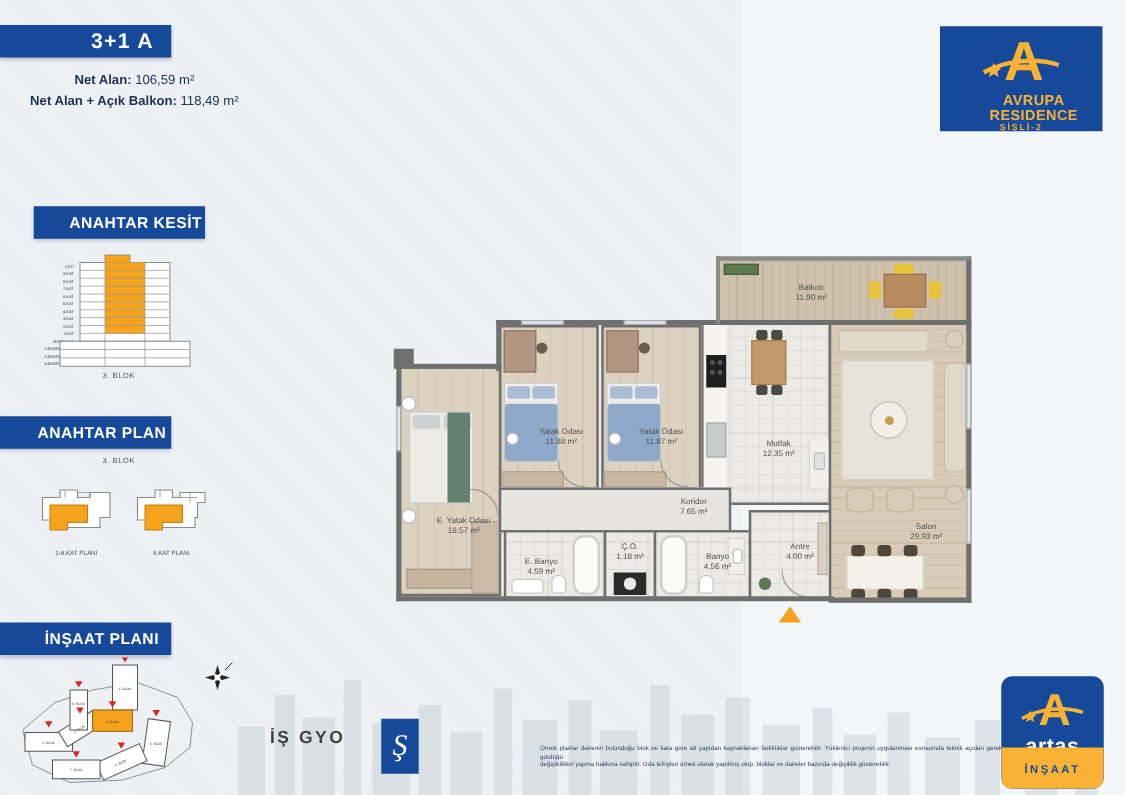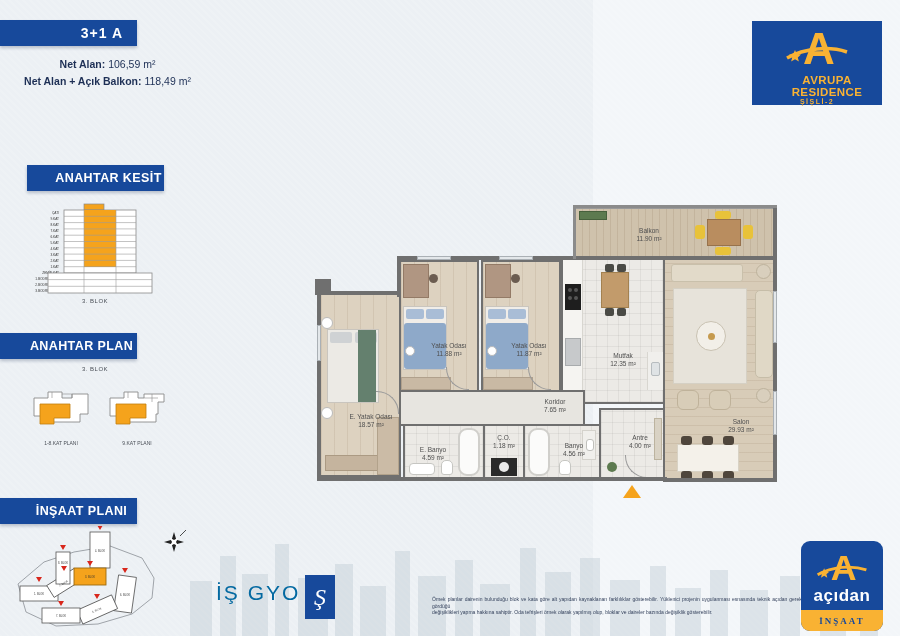--- a/index.html
+++ b/index.html
@@ -7,21 +7,21 @@
   #page{position:relative;width:900px;height:636px;background:#ecf0f4;overflow:hidden;}
   .bg-right{position:absolute;left:593px;top:0;width:307px;height:636px;background:#f3f6f9;}
   .bg-texture{position:absolute;inset:0;background-image:repeating-linear-gradient(45deg,rgba(255,255,255,.35) 0 2px,transparent 2px 5px);opacity:.35;pointer-events:none;}
   
   #skyline{position:absolute;left:180px;right:0;top:538px;bottom:0;overflow:hidden;}
   .sk{position:absolute;bottom:0;background:#c2cbd4;opacity:.45;}
   
   .hdr{position:absolute;left:0;width:137px;height:26px;background:#17499b;color:#fff;font-weight:bold;
        font-size:12.5px;display:flex;align-items:center;justify-content:center;letter-spacing:.4px;
        box-shadow:0 2px 3px rgba(20,40,80,.25);padding-left:26px;box-sizing:border-box;}
-  #unit-box{top:20px;font-size:14px;justify-content:flex-end;padding-right:14px;letter-spacing:1px;}
+  #unit-box{top:20px;font-size:17px;justify-content:flex-end;padding-right:14px;letter-spacing:1px;}
   
   #stats{position:absolute;left:0;top:56px;width:215px;text-align:center;color:#1d2f55;font-size:10.5px;line-height:17px;}
   #stats b{font-weight:bold;}
   .caption{position:absolute;color:#4a4f57;font-size:6px;letter-spacing:.5px;text-align:center;}
   .mini-label{position:absolute;color:#4a4f57;font-size:5px;text-align:center;}
   
   #plan{position:absolute;left:315px;top:195px;width:470px;height:300px;}
   .room{position:absolute;border:2px solid #6f6f6f;box-sizing:border-box;}
   .tile{background:#eceae6;background-image:repeating-linear-gradient(0deg,rgba(0,0,0,.05) 0 1px,transparent 1px 11px),repeating-linear-gradient(90deg,rgba(0,0,0,.05) 0 1px,transparent 1px 11px);}
   .wood{background:#ddd2c0;background-image:repeating-linear-gradient(90deg,rgba(110,80,50,.10) 0 1px,transparent 1px 13px);}
@@ -31,23 +31,23 @@
   .wall{position:absolute;background:#6f6f6f;z-index:3;}
   .win{position:absolute;background:#e3e7ea;border:1px solid #aab0b5;box-sizing:border-box;z-index:4;}
   .f{position:absolute;box-sizing:border-box;}
   .arc{position:absolute;width:22px;height:22px;border-left:1px solid #9a9a9a;border-bottom:1px solid #9a9a9a;border-radius:0 0 0 22px;}
   
   #logo-avrupa{position:absolute;left:752px;top:21px;width:130px;height:84px;background:#17499b;text-align:center;}
   #logo-avrupa .nm{color:#f9b233;font-weight:bold;font-size:11.5px;letter-spacing:.4px;margin-top:1px;padding-left:20px;}
   #logo-avrupa .sb{color:#f9b233;font-weight:bold;font-size:7px;letter-spacing:1.5px;}
   #logo-artas{position:absolute;left:801px;top:541px;width:82px;height:90px;background:#17499b;border-radius:9px;overflow:hidden;text-align:center;}
   #logo-artas .nm{color:#fff;font-weight:bold;font-size:17px;letter-spacing:.5px;margin-top:-3px;}
-  #logo-artas .band{position:absolute;left:0;right:0;bottom:0;height:21px;background:#f9b233;color:#17499b;
-      font-weight:bold;font-size:9px;letter-spacing:2px;display:flex;align-items:center;justify-content:center;font-family:Liberation Serif, serif;}
-  #isgyo{position:absolute;left:216px;top:581px;color:#0369a1;font-weight:normal;font-size:21px;letter-spacing:2px;}
+  #logo-artas .band{position:absolute;left:0;right:0;bottom:0;height:33px;background:#f9b233;color:#17499b;
+      font-weight:bold;font-size:9px;letter-spacing:2px;display:flex;align-items:center;justify-content:center;}
+  #isgyo{position:absolute;left:216px;top:581px;color:#404040;font-weight:bold;font-size:14px;letter-spacing:2px;}
   #isbank{position:absolute;left:305px;top:575px;width:30px;height:44px;background:#17499b;display:flex;align-items:center;justify-content:center;}
   #isbank span{color:#fff;font-family:"Liberation Serif","DejaVu Serif",serif;font-style:italic;font-size:24px;line-height:1;}
   #disclaimer{position:absolute;left:432px;top:596px;width:372px;font-size:5px;line-height:6.5px;color:#323f5a;text-align:justify;}
   svg text{font-family:"Liberation Sans",sans-serif;}
 </style>
 </head>
 <body>
 
 <div id="page">
   <div class="bg-right"></div>
@@ -399,16 +399,16 @@
     <div>Örnek planlar dairenin bulunduğu blok ve kata göre alt yapıdan kaynaklanan farklılıklar gösterebilir. Yüklenici projenin uygulanması esnasında teknik açıdan gerekli gördüğü</div>
     <div>değişiklikleri yapma hakkına sahiptir. Oda tefrişleri örnek olarak yapılmış olup, bloklar ve daireler bazında değişiklik gösterebilir.</div>
   </div>
 
   <div id="logo-artas">
     <svg width="52" height="40" viewBox="0 0 64 44" style="margin-top:4px;">
       <text x="34" y="40" font-size="44" font-weight="bold" fill="#F9B233" text-anchor="middle">A</text>
       <path d="M2 34 C 20 24, 44 22, 62 28" stroke="#F9B233" stroke-width="3.5" fill="none"></path>
       <polygon points="10,26 11.8,30.2 16,30.6 12.8,33.4 13.9,37.6 10,35.2 6.1,37.6 7.2,33.4 4,30.6 8.2,30.2" fill="#F9B233"></polygon>
     </svg>
-    <div class="nm">açıdan</div>
+    <div class="nm">artaş</div>
     <div class="band">İNŞAAT</div>
   </div>
 </div>
 
 </body></html>

